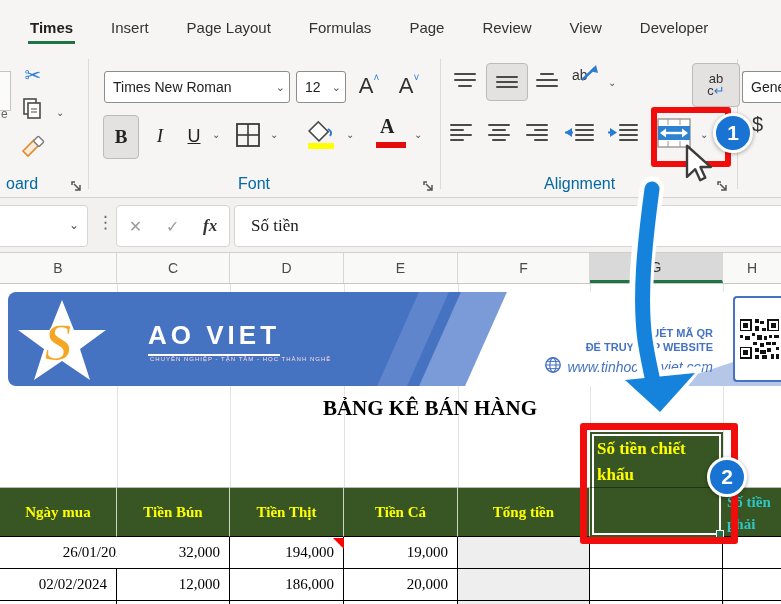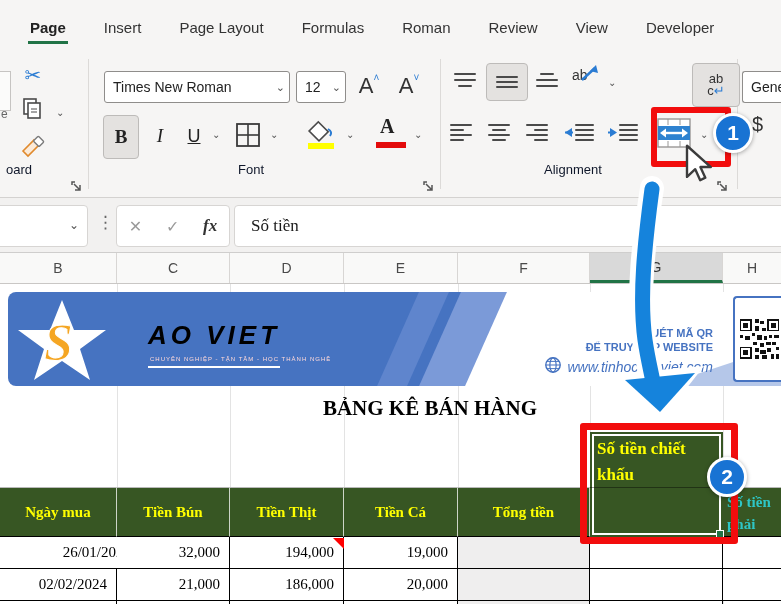--- a/index.html
+++ b/index.html
@@ -12,21 +12,21 @@
         align-items:center;padding-left:28px;gap:34px;box-sizing:border-box;}
   .tab{font-size:15px;color:#333;cursor:default;position:relative;padding:4px 2px;}
   .tab.active{font-weight:bold;color:#222;}
   .tab.active::after{content:"";position:absolute;left:0;right:0;bottom:-4px;height:3px;
         background:var(--accent_green);}
 
   
   #ribbon{left:0;top:55px;width:781px;height:142px;background:#f6f5f4;
           border-bottom:1px solid #d4d2d0;}
   .vsep{position:absolute;top:4px;height:130px;width:1px;background:#dcdad8;}
-  .grouplabel{position:absolute;bottom:20px;font-size:13px;color:#0f172a;}
+  .grouplabel{position:absolute;bottom:4px;font-size:16px;color:#0369a1;}
   .launcher{position:absolute;bottom:4px;width:13px;height:13px;}
   .launcher svg{display:block;}
   .combo{position:absolute;background:#fff;border:1px solid #8f8d8b;border-radius:3px;
          display:flex;align-items:center;font-size:14px;color:#222;box-sizing:border-box;
          padding:0 4px 0 8px;}
   .combo .chev{margin-left:auto;color:#555;font-size:11px;}
   .btn{position:absolute;display:flex;align-items:center;justify-content:center;}
   .pressed{background:#e4e2e0;border:1px solid #bdbbb9;border-radius:4px;}
   .chevsmall{font-size:10px;color:#555;}
   .iconlines line{stroke:#4a4a4a;stroke-width:2;stroke-linecap:round;}
@@ -72,25 +72,25 @@
   .badge{position:absolute;width:40px;height:40px;border-radius:50%;background:var(--badge_blue);
          border:3px solid #fff;box-shadow:0 1px 4px rgba(0,0,0,.35);color:#fff;font-weight:bold;
          font-size:21px;display:flex;align-items:center;justify-content:center;box-sizing:border-box;}
 </style>
 </head>
 <body>
 
 <div id="app">
 
   <div id="tabs" class="abs">
-    <span class="tab active">Page</span>
+    <span class="tab active">Times</span>
     <span class="tab">Insert</span>
     <span class="tab">Page Layout</span>
     <span class="tab">Formulas</span>
-    <span class="tab">Roman</span>
+    <span class="tab">Page</span>
     <span class="tab">Review</span>
     <span class="tab">View</span>
     <span class="tab">Developer</span>
   </div>
 
   <div id="ribbon" class="abs">
     <div class="vsep" style="left:88px"></div>
     <div class="vsep" style="left:440px"></div>
     <div class="vsep" style="left:737px"></div>
 
@@ -318,21 +318,21 @@
       <div class="stripe" style="left:432px;width:46px;background:#7b9ad8;transform:skewX(-24deg)"></div>
       <div class="stripe" style="left:390px;width:30px;background:#5f85cd;transform:skewX(-24deg)"></div>
       <div class="abs" style="right:0;bottom:0;width:120px;height:40px;background:#6b8fd4;clip-path:polygon(100% 0,100% 100%,0 100%);opacity:.5"></div>
 
       <div class="abs" style="left:2px;top:4px">
         <svg width="120" height="88" viewBox="0 0 120 88">
           <polygon points="52,4 64,34 96,34 70,53 80,84 52,65 24,84 34,53 8,34 40,34" fill="#ffffff"></polygon>
           <text x="34" y="64" font-family="Liberation Serif,serif" font-size="52" font-style="italic" font-weight="bold" fill="#f5a623" stroke="#fff" stroke-width="1">S</text>
         </svg>
       </div>
-      <div class="abs" style="left:140px;top:28px;color:#000000;font-weight:bold;font-style:italic;font-size:26px;letter-spacing:4px;border-bottom:2px solid #fff;padding-bottom:15px">AO VIET</div>
+      <div class="abs" style="left:140px;top:28px;color:#ffffff;font-weight:bold;font-size:26px;letter-spacing:4px;border-bottom:2px solid #fff;padding-bottom:3px">AO VIET</div>
       <div class="abs" style="left:142px;top:64px;color:#ffd9d9;font-size:6px;letter-spacing:1px">CHUYÊN NGHIỆP - TẬN TÂM - HỌC THÀNH NGHỀ</div>
 
       <div class="abs" style="right:68px;top:34px;text-align:right;color:var(--banner_blue);font-weight:bold;font-size:11px;line-height:14px">
         <div>QUÉT MÃ QR</div>
         <div>ĐỂ TRUY CẬP WEBSITE</div>
       </div>
       <div class="abs" style="right:68px;top:64px;display:flex;align-items:center;gap:5px;color:var(--banner_blue)">
         <span>
           <svg width="18" height="18" viewBox="0 0 20 20">
               <circle cx="10" cy="10" r="8" fill="none" stroke="#4673c1" stroke-width="1.6"></circle>
@@ -376,21 +376,21 @@
 
     <div class="dcell serif" style="left:0;top:253px;width:141px">26/01/2024</div>
     <div class="dcell serif" style="left:117px;top:253px;width:113px">32,000</div>
     <div class="dcell serif" style="left:230px;top:253px;width:114px">194,000</div>
     <div class="dcell serif" style="left:344px;top:253px;width:114px">19,000</div>
     <div class="dcell gray serif" style="left:458px;top:253px;width:132px"></div>
     <div class="dcell serif" style="left:590px;top:253px;width:133px"></div>
     <div class="dcell serif" style="left:723px;top:253px;width:58px;border-right:none"></div>
 
     <div class="dcell serif" style="left:0;top:285px;width:117px">02/02/2024</div>
-    <div class="dcell serif" style="left:117px;top:285px;width:113px">21,000</div>
+    <div class="dcell serif" style="left:117px;top:285px;width:113px">12,000</div>
     <div class="dcell serif" style="left:230px;top:285px;width:114px">186,000</div>
     <div class="dcell serif" style="left:344px;top:285px;width:114px">20,000</div>
     <div class="dcell gray serif" style="left:458px;top:285px;width:132px"></div>
     <div class="dcell serif" style="left:590px;top:285px;width:133px"></div>
     <div class="dcell serif" style="left:723px;top:285px;width:58px;border-right:none"></div>
 
     <div class="dcell serif" style="left:0;top:317px;width:117px;height:3px;border-bottom:none"></div>
     <div class="dcell serif" style="left:117px;top:317px;width:113px;height:3px;border-bottom:none"></div>
     <div class="dcell serif" style="left:230px;top:317px;width:114px;height:3px;border-bottom:none"></div>
     <div class="dcell serif" style="left:344px;top:317px;width:114px;height:3px;border-bottom:none"></div>

